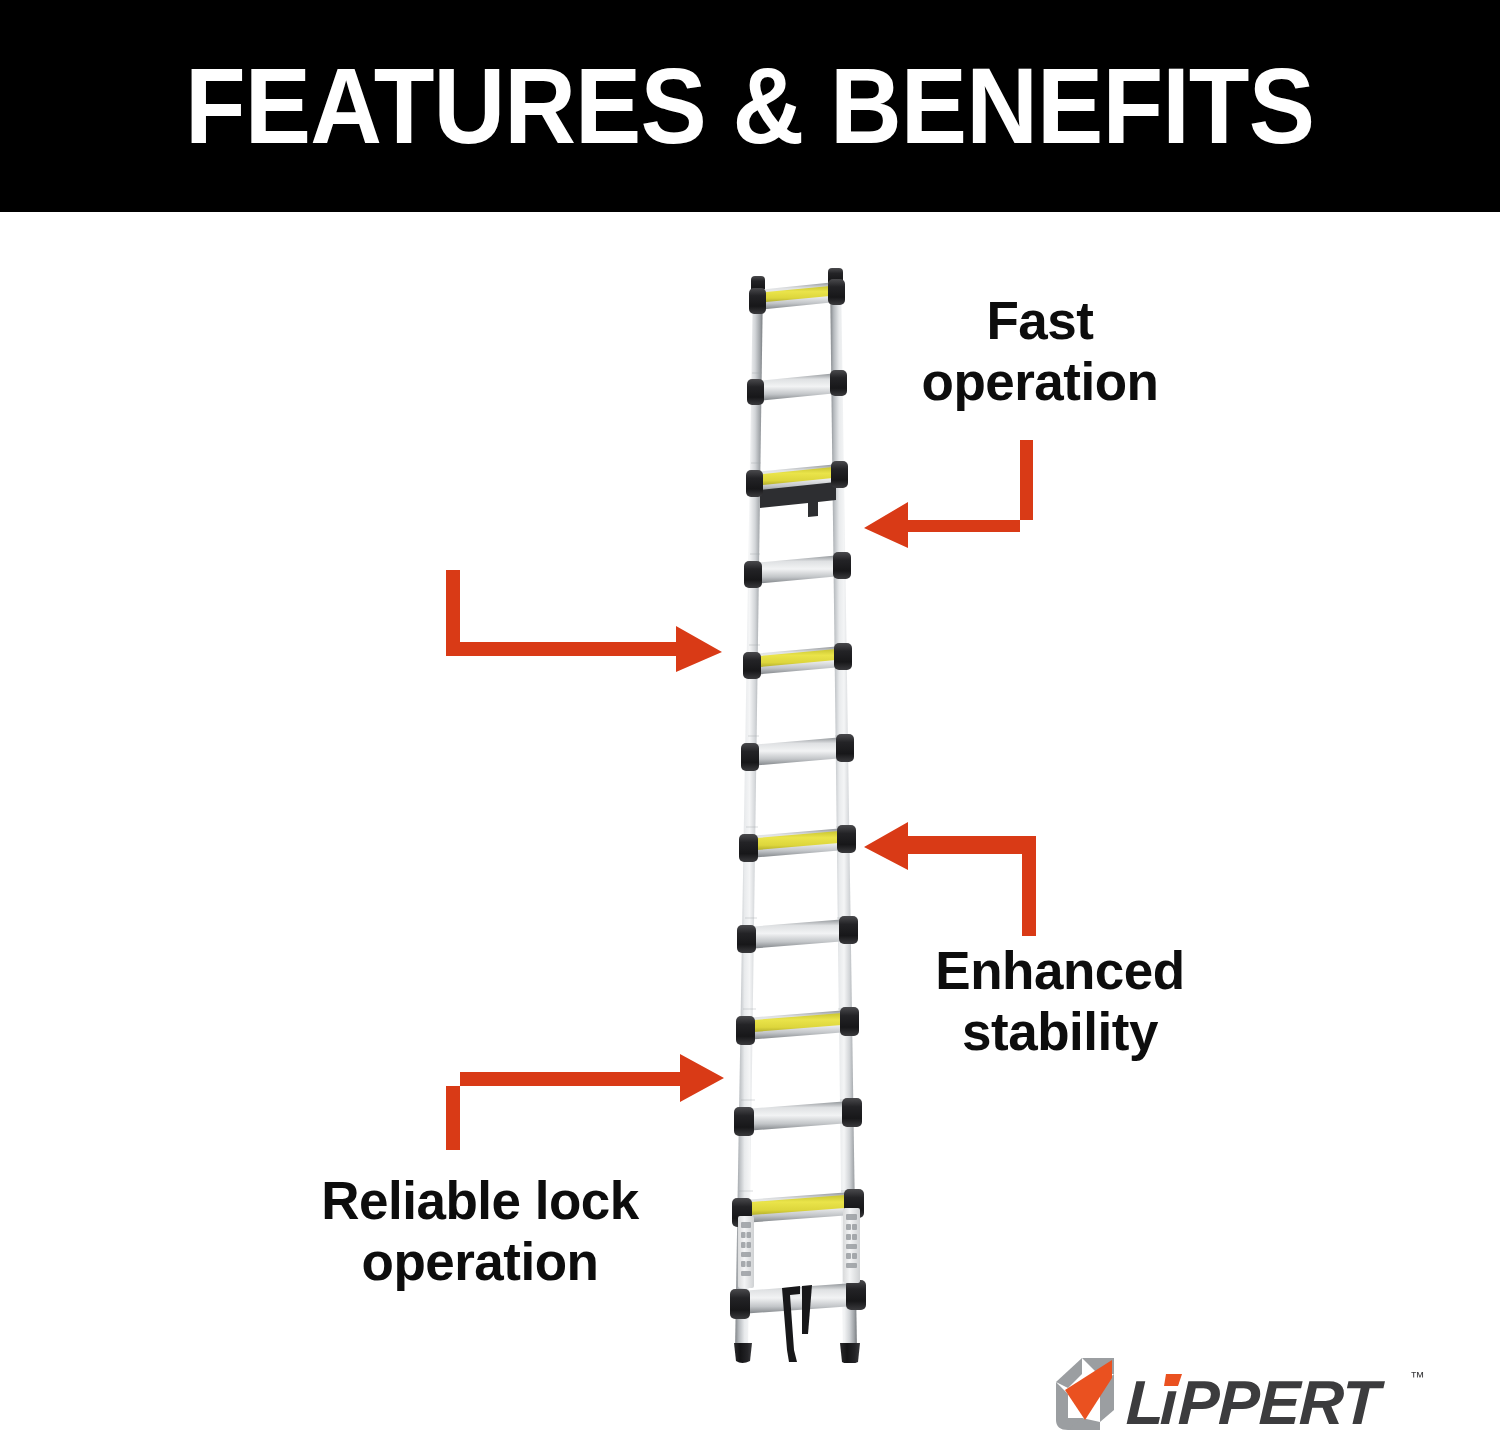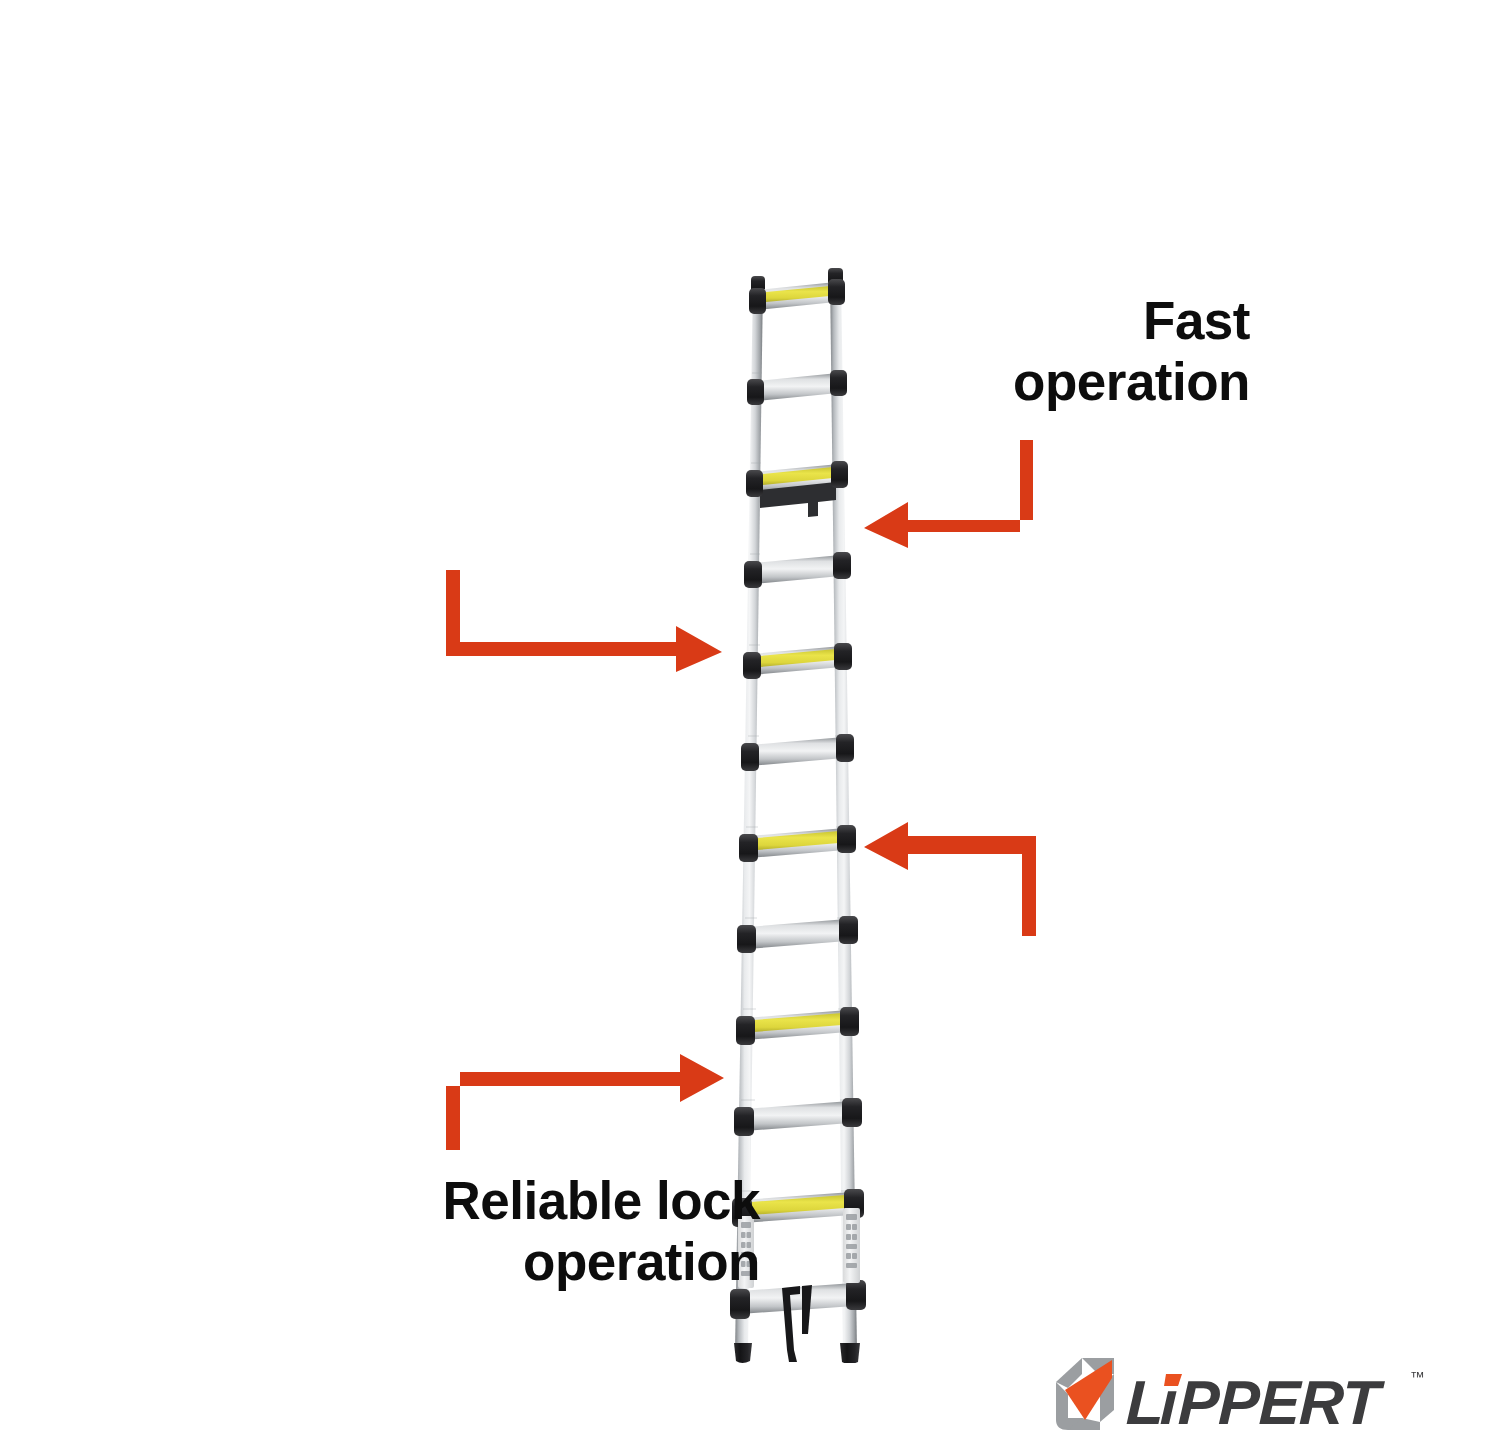--- a/index.html
+++ b/index.html
@@ -43,21 +43,21 @@
   }
 
   
   .callout {
     position: absolute;
     color: #0d0d0d;
     font-family: "Liberation Sans", sans-serif;
     font-weight: bold;
     font-size: 53px;
     line-height: 1.16;
-    text-align: right;
+    text-align: center;
     white-space: pre-line;
     letter-spacing: -0.5px;
   }
   .callout-fast        { left: 830px; top: 290px;  width: 420px; }
   .callout-compact     { left: 245px; top: 424px;  width: 460px; }
   .callout-enhanced    { left: 860px; top: 940px;  width: 400px; }
   .callout-reliable    { left: 200px; top: 1170px; width: 560px; }
 
   
   .arrow-svg {
@@ -83,20 +83,23 @@
     width: 420px;
     height: 84px;
   }
   .logo-svg { display: block; }
 </style>
 </head>
 <body>
 
 <div id="page">
 
+  <div class="header-banner">
+    <div class="header-title">FEATURES &amp; BENEFITS</div>
+  </div>
 
   <div class="ladder-wrap">
     <svg class="ladder-svg" width="210" height="1095" viewBox="0 0 210 1095" xmlns="http://www.w3.org/2000/svg">
       <defs>
 
         <linearGradient id="railGrad" x1="0" y1="0" x2="1" y2="0">
           <stop offset="0" stop-color="#7f8387"></stop>
           <stop offset="0.14" stop-color="#b6babe"></stop>
           <stop offset="0.34" stop-color="#e8eaec"></stop>
           <stop offset="0.52" stop-color="#f4f5f6"></stop>
@@ -300,20 +303,22 @@
   <div class="callout callout-fast">Fast
 operation</div>
   <svg class="arrow-svg" style="left:862px; top:438px;" width="180" height="110" viewBox="0 0 180 110" xmlns="http://www.w3.org/2000/svg">
     <path d="M158,2 L171,2 L171,82 L46,82 L46,64 L2,90 L46,110 L46,94 L158,94 Z" fill="#d93a16"></path>
   </svg>
 
   <svg class="arrow-svg" style="left:444px; top:568px;" width="280" height="104" viewBox="0 0 280 104" xmlns="http://www.w3.org/2000/svg">
     <path d="M2,2 L16,2 L16,74 L232,74 L232,58 L278,84 L232,104 L232,88 L2,88 Z" fill="#d93a16"></path>
   </svg>
 
+  <div class="callout callout-enhanced">Enhanced
+stability</div>
   <svg class="arrow-svg" style="left:862px; top:822px;" width="178" height="116" viewBox="0 0 178 116" xmlns="http://www.w3.org/2000/svg">
     <path d="M160,114 L174,114 L174,14 L46,14 L46,0 L2,25 L46,48 L46,32 L160,32 Z" fill="#d93a16"></path>
   </svg>
 
   <div class="callout callout-reliable">Reliable lock
 operation</div>
   <svg class="arrow-svg" style="left:444px; top:1040px;" width="282" height="112" viewBox="0 0 282 112" xmlns="http://www.w3.org/2000/svg">
     <path d="M2,110 L16,110 L16,32 L236,32 L236,14 L280,38 L236,62 L236,46 L2,46 Z" fill="#d93a16"></path>
   </svg>
 

